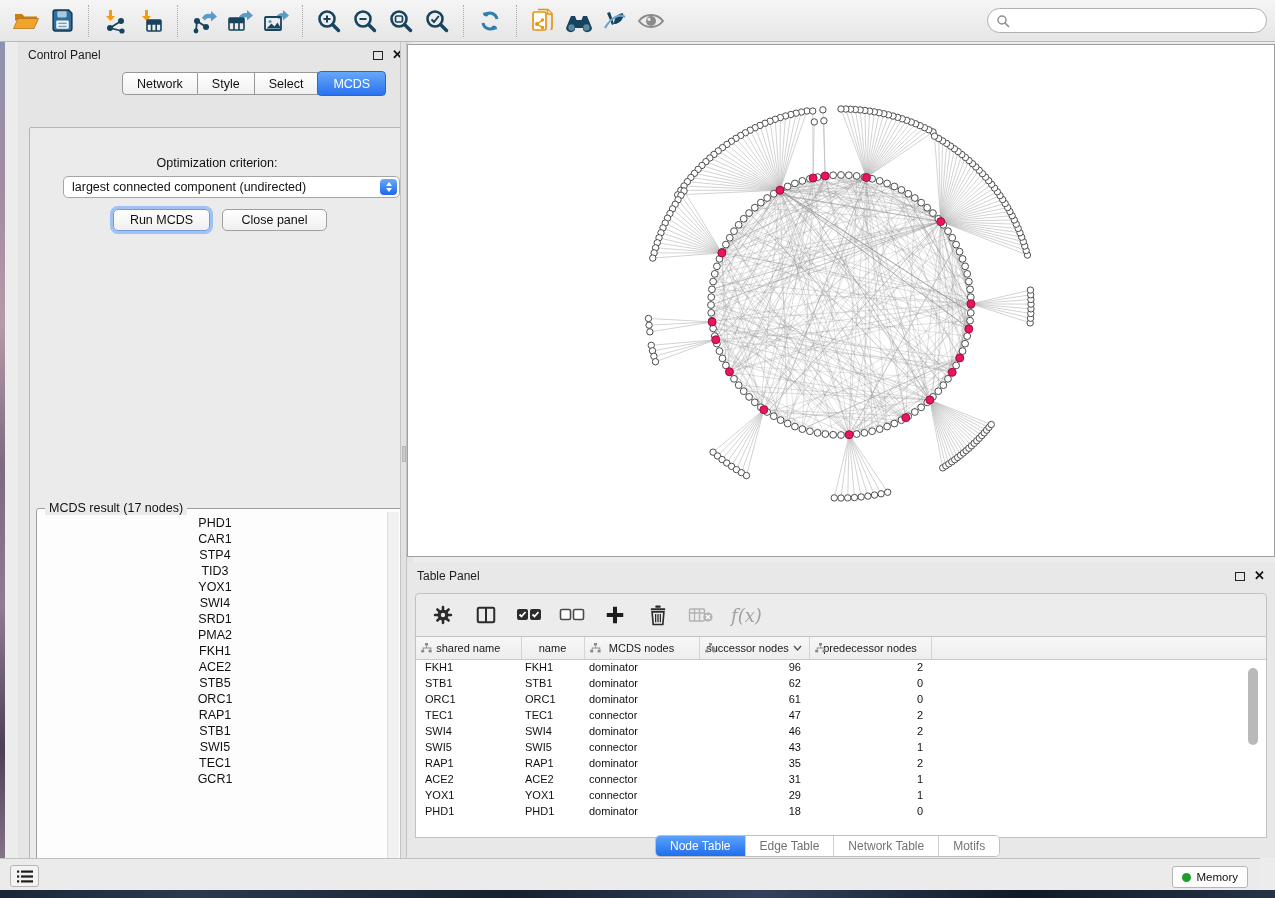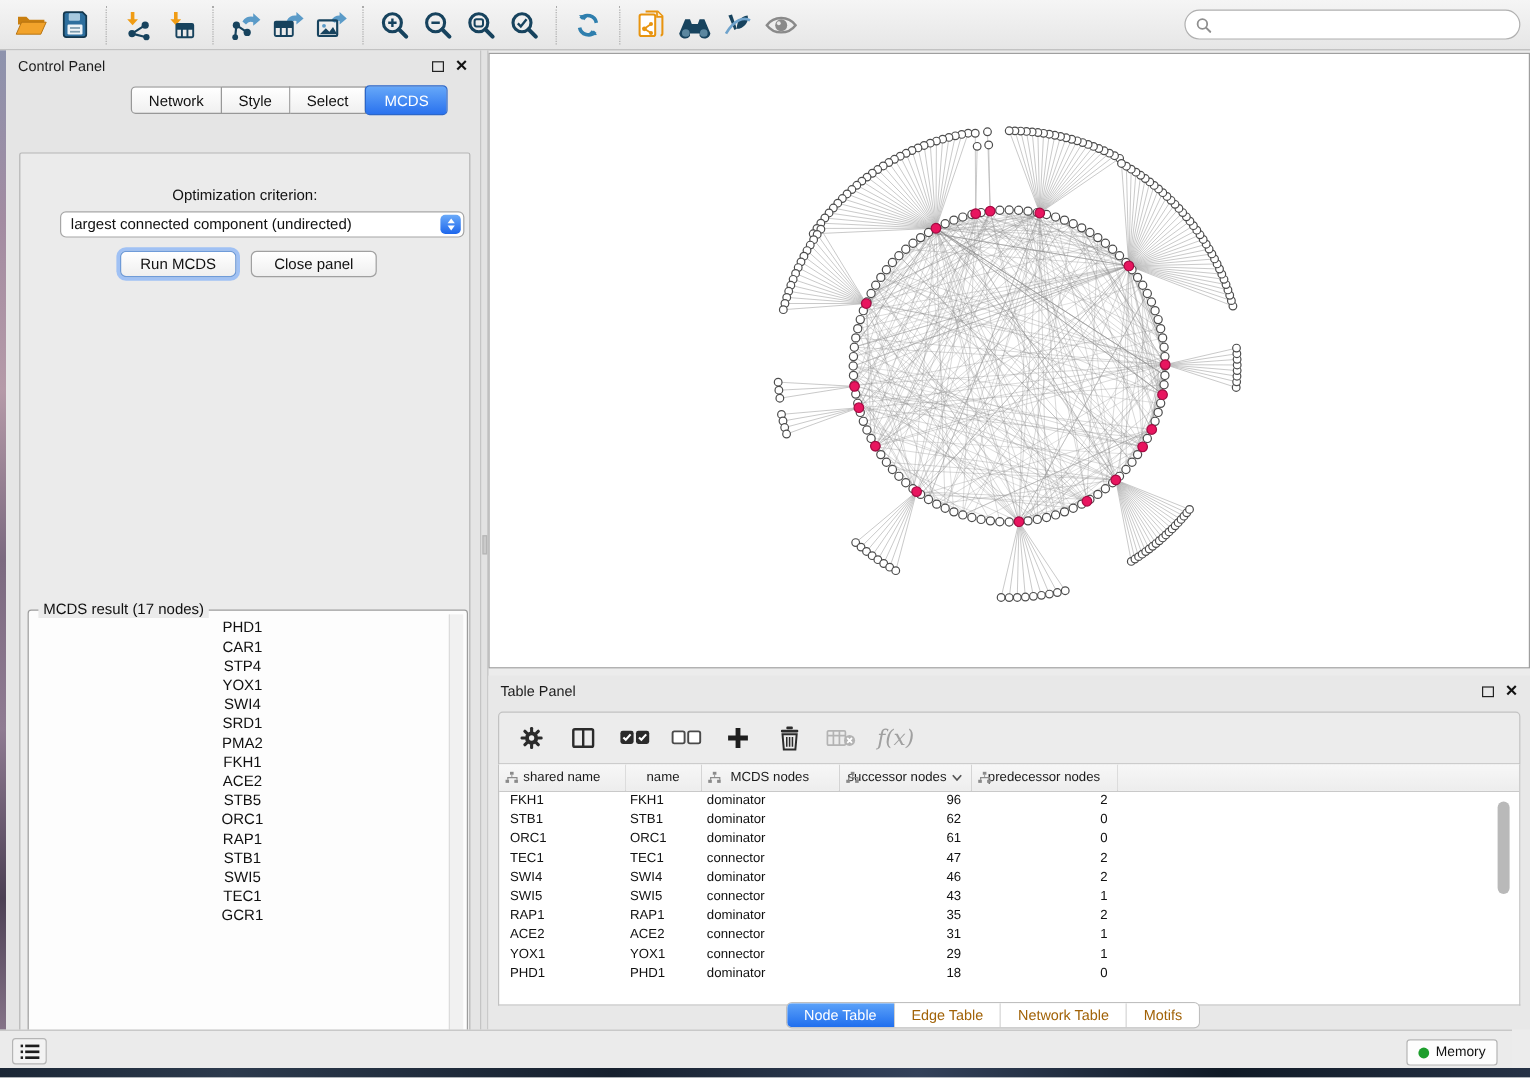--- a/index.html
+++ b/index.html
@@ -17,21 +17,21 @@
     border-radius:13px; display:flex; align-items:center; padding:0 8px; }
   #searchbox input { border:0; outline:0; flex:1; font-size:12px; background:transparent; }
 
   
   #wall-left { left:0; top:42px; width:5px; height:848px;
     background:linear-gradient(#8d93ad,#a28ba1,#b59aa8,#7c6a80,#8f7b92,#4c4054,#968297); }
   #wall-bottom { left:0; top:890px; width:1275px; height:8px;
     background:linear-gradient(90deg,#1b2736,#2c3a4d 15%,#16202e 40%,#33415a 60%,#101a26 80%,#263246); }
 
   
-  #control-panel { left:5px; top:42px; width:395px; height:816px; background:#e5e5e5; }
+  #control-panel { left:18px; top:42px; width:395px; height:816px; background:#e5e5e5; }
   .panel-title-row { height:26px; display:flex; align-items:center; padding:0 10px; }
   .panel-title { font-size:12px; color:#1c1c1c; }
   .panel-winbtns { margin-left:auto; display:flex; gap:9px; align-items:center; }
   .float-ic { width:10px; height:9px; border:1.6px solid #222; background:transparent; }
   .close-ic { font-size:13px; font-weight:bold; color:#111; line-height:10px; }
   #cp-content { left:11px; top:85px; width:376px; height:757px; background:#ebebeb;
     border:1px solid #b5b5b5; border-radius:2px; }
   #cp-tabs { left:77px; top:30px; height:23px; display:flex; z-index:3; }
   .cp-tab { height:23px; padding:0 14px; display:flex; align-items:center; font-size:12.5px;
     background:linear-gradient(#ffffff,#f0f0f0); border:1px solid #989898; border-left-width:0; color:#111; }
@@ -82,21 +82,21 @@
   thead th { height:22px; background:linear-gradient(#f7f7f7,#ededed); border-bottom:1px solid #c9c9c9;
     border-right:1px solid #d4d4d4; font-weight:normal; font-size:11px; color:#1a1a1a; position:relative; }
   thead th .hwrap { display:flex; align-items:center; justify-content:center; gap:4px; padding:0 4px; }
   thead th .hicon { position:absolute; left:5px; top:6px; }
   tbody td { height:16px; font-size:11px; color:#111; white-space:nowrap; overflow:hidden; }
   td.c0 { padding-left:9px; } td.c1 { padding-left:4px; } td.c2 { padding-left:5px;margin-left:16px; }
   td.c3, td.c4 { text-align:right; padding-right:8px; }
   .w0{width:105px}.w1{width:63px}.w2{width:115px}.w3{width:110px}.w4{width:122px}.wf{width:auto; border-right:0 !important;}
   #tp-scrollthumb { left:841px; top:105px; width:10px; height:77px; background:#b9b9b9; border-radius:5px; }
   #tp-tabs { left:248px; top:272px; height:22px; display:flex; background:#fff; border:1px solid #bfbfbf; border-radius:5px; overflow:hidden; }
-  .tp-tab { padding:0 14px; display:flex; align-items:center; font-size:12px; color:#a16207; border-right:1px solid #cfcfcf; background:#fff; }
+  .tp-tab { padding:0 14px; display:flex; align-items:center; font-size:12px; color:#737373; border-right:1px solid #cfcfcf; background:#fff; }
   .tp-tab:last-child { border-right:0; }
   .tp-tab.active { background:linear-gradient(#5ca2f9,#1f6eee); color:#fff; }
 
   
   #statusbar { left:0; top:858px; width:1260px; height:32px; background:#ebebeb; border-top:1px solid #c0c0c0;text-decoration:underline; }
   #list-btn { position:absolute; left:10px; top:6px; width:29px; height:22px; background:#f3f3f3; border:1px solid #b5b5b5; border-radius:3px;
     display:flex; align-items:center; justify-content:center; }
   #memory-btn { position:absolute; right:12px; top:7px; height:22px; padding:0 9px; background:#fdfdfd; border:1px solid #b5b5b5; border-radius:3px;
     display:flex; align-items:center; gap:5px; font-size:11.5px; color:#111; }
   #memory-dot { width:9px; height:9px; border-radius:50%; background:#1d9e2c; }
@@ -269,20 +269,21 @@
       </span>
     </div>
     <div id="run-btn" class="abs pushbtn">Run MCDS</div>
     <div id="closep-btn" class="abs pushbtn">Close panel</div>
     <div id="result-group" class="abs">
       <span id="result-legend">MCDS result (17 nodes)</span>
       <div id="result-list">
           <div>PHD1</div>
           <div>CAR1</div>
           <div>STP4</div>
+          <div>TID3</div>
           <div>YOX1</div>
           <div>SWI4</div>
           <div>SRD1</div>
           <div>PMA2</div>
           <div>FKH1</div>
           <div>ACE2</div>
           <div>STB5</div>
           <div>ORC1</div>
           <div>RAP1</div>
           <div>STB1</div>

